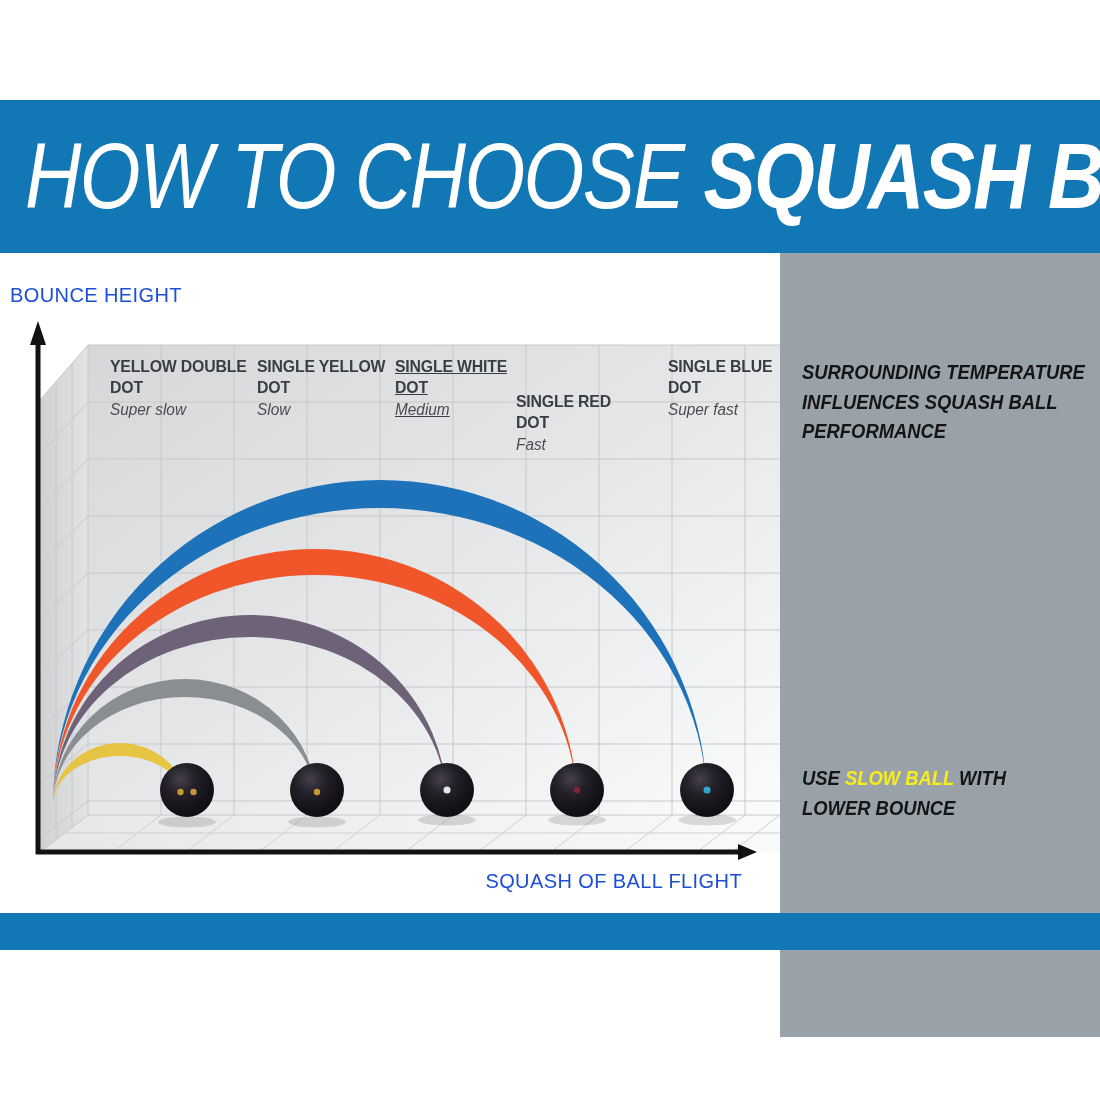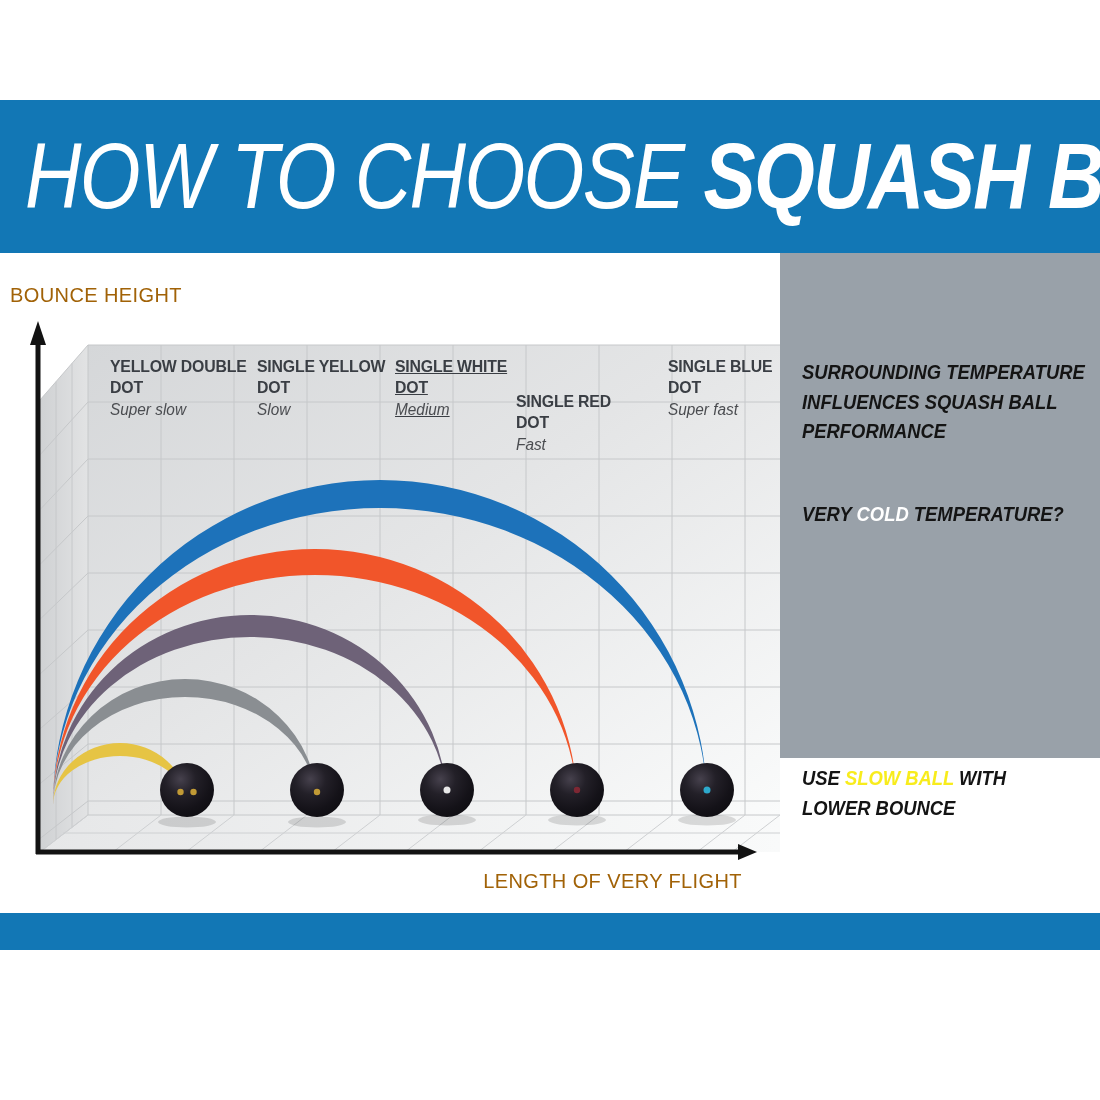--- a/index.html
+++ b/index.html
@@ -10,31 +10,31 @@
   .banner{position:absolute;left:0;top:100px;width:1100px;height:153px;}
   .banner-inner{position:absolute;left:25px;top:0;height:153px;line-height:153px;
        white-space:nowrap;color:#ffffff;font-style:italic;font-size:92px;
        transform:scaleX(0.85);transform-origin:left center;letter-spacing:-2px;}
   .title-light{font-weight:400;}
   .title-bold{font-weight:700;}
 
   
   .chart{position:absolute;left:0;top:253px;width:780px;height:660px;background:#ffffff;}
   .chart svg{position:absolute;left:0;top:0;}
-  .axis-label{position:absolute;color:#a16207;font-size:20px;letter-spacing:0.4px;}
+  .axis-label{position:absolute;color:#1d4ed8;font-size:20px;letter-spacing:0.4px;}
   .y-axis-label{left:10px;top:31px;}
   .x-axis-label{left:432px;top:617px;width:310px;text-align:right;}
   .ball-label{position:absolute;top:103px;width:140px;color:#3a3e44;}
   .ball-name{font-weight:700;font-size:16.5px;line-height:21px;letter-spacing:-0.2px;
        transform:scaleX(0.96);transform-origin:left;white-space:nowrap;}
   .ball-speed{font-style:italic;font-size:16px;color:#4a4c50;margin-top:3px;
        transform:scaleX(0.96);transform-origin:left;white-space:nowrap;}
 
   
-  .panel{position:absolute;left:780px;top:253px;width:320px;height:505px;background:#99a1a9;}
+  .panel{position:absolute;left:780px;top:253px;width:320px;height:784px;background:#99a1a9;}
   .panel-block{position:absolute;left:22px;width:296px;color:#141414;
        font-weight:700;font-style:italic;font-size:20px;line-height:29.5px;}
   .panel-line{white-space:nowrap;transform:scaleX(0.92);transform-origin:left;}
   .pb-intro{top:105px;}
   .pb-cold-q{top:247px;}
   .pb-cold-a{top:310px;}
   .pb-hot-q{top:432px;}
   .pb-hot-a{top:495px;margin-top:16px;}
 
   
@@ -148,21 +148,21 @@
     <circle cx="577" cy="537" r="3.2" fill="#7d2733"></circle>
     <circle cx="707" cy="537" r="3.5" fill="#2da9cc"></circle>
 
     <line x1="38" y1="88" x2="38" y2="601" stroke="#121212" stroke-width="5"></line>
     <polygon points="30,92 46,92 38,68" fill="#121212"></polygon>
     <line x1="36" y1="599" x2="740" y2="599" stroke="#121212" stroke-width="5"></line>
     <polygon points="738,591 738,607 757,599" fill="#121212"></polygon>
   </svg>
 
   <div class="axis-label y-axis-label">BOUNCE HEIGHT</div>
-  <div class="axis-label x-axis-label">LENGTH OF VERY FLIGHT</div>
+  <div class="axis-label x-axis-label">SQUASH OF BALL FLIGHT</div>
 
   <div class="ball-label" style="left:110px;">
     <div class="ball-name">YELLOW DOUBLE</div>
     <div class="ball-name">DOT</div>
     <div class="ball-speed">Super slow</div>
   </div>
   <div class="ball-label" style="left:257px;">
     <div class="ball-name">SINGLE YELLOW</div>
     <div class="ball-name">DOT</div>
     <div class="ball-speed">Slow</div>
@@ -184,25 +184,20 @@
   </div>
 </div>
 
 <div class="panel">
   <div class="panel-block pb-intro">
     <div class="panel-line">SURROUNDING TEMPERATURE</div>
     <div class="panel-line">INFLUENCES SQUASH BALL</div>
     <div class="panel-line">PERFORMANCE</div>
   </div>
 
-  <div class="panel-block pb-cold-q">
-    <div class="panel-line">
-      <span>VERY </span><span style="color: rgb(255, 255, 255);">COLD</span><span> TEMPERATURE?</span>
-    </div>
-  </div>
 
 
 
   <div class="panel-block pb-hot-a">
     <div class="panel-line">
       <span>USE </span><span style="color: rgb(248, 236, 28);">SLOW BALL</span><span> WITH</span>
     </div>
     <div class="panel-line">LOWER BOUNCE</div>
   </div>
 </div>

